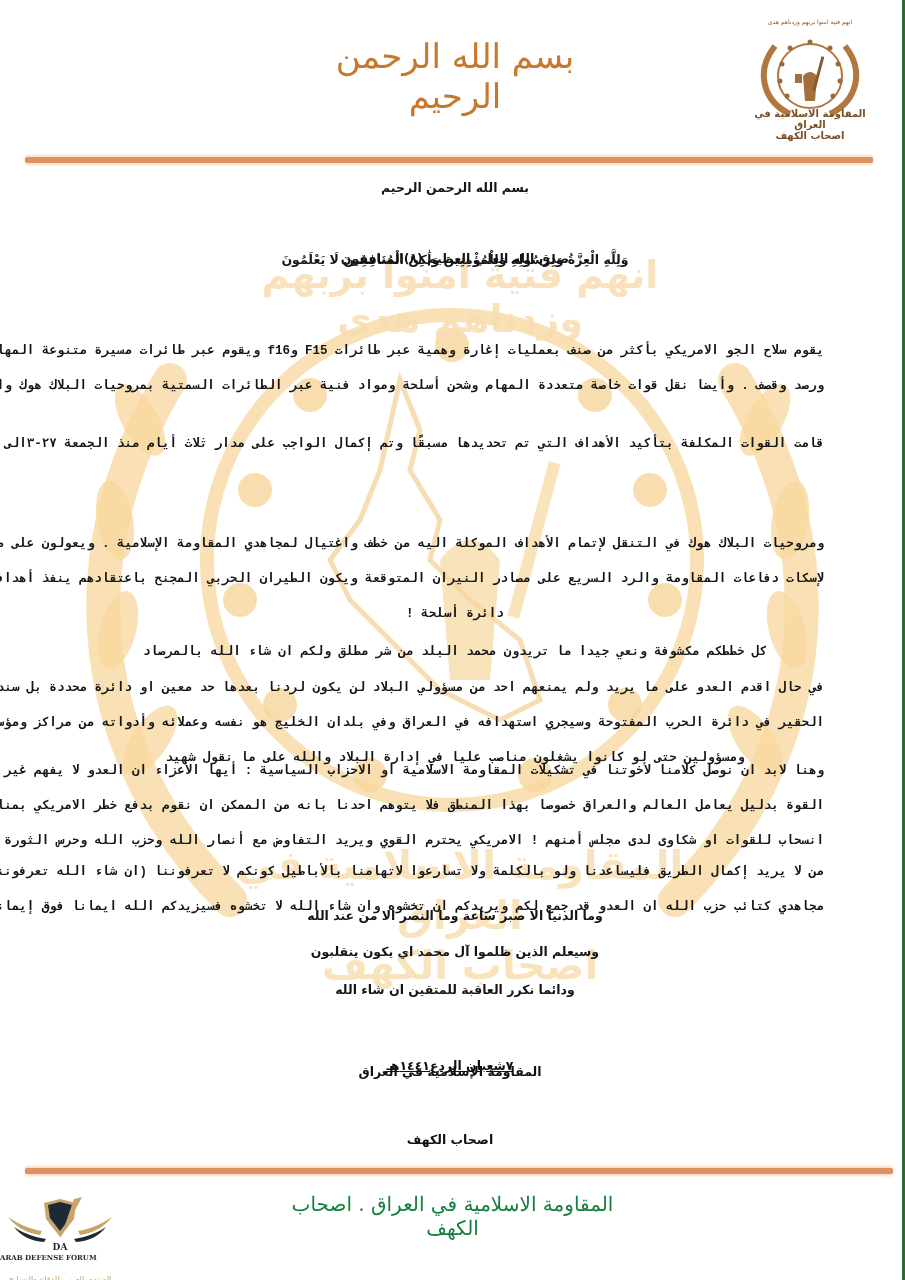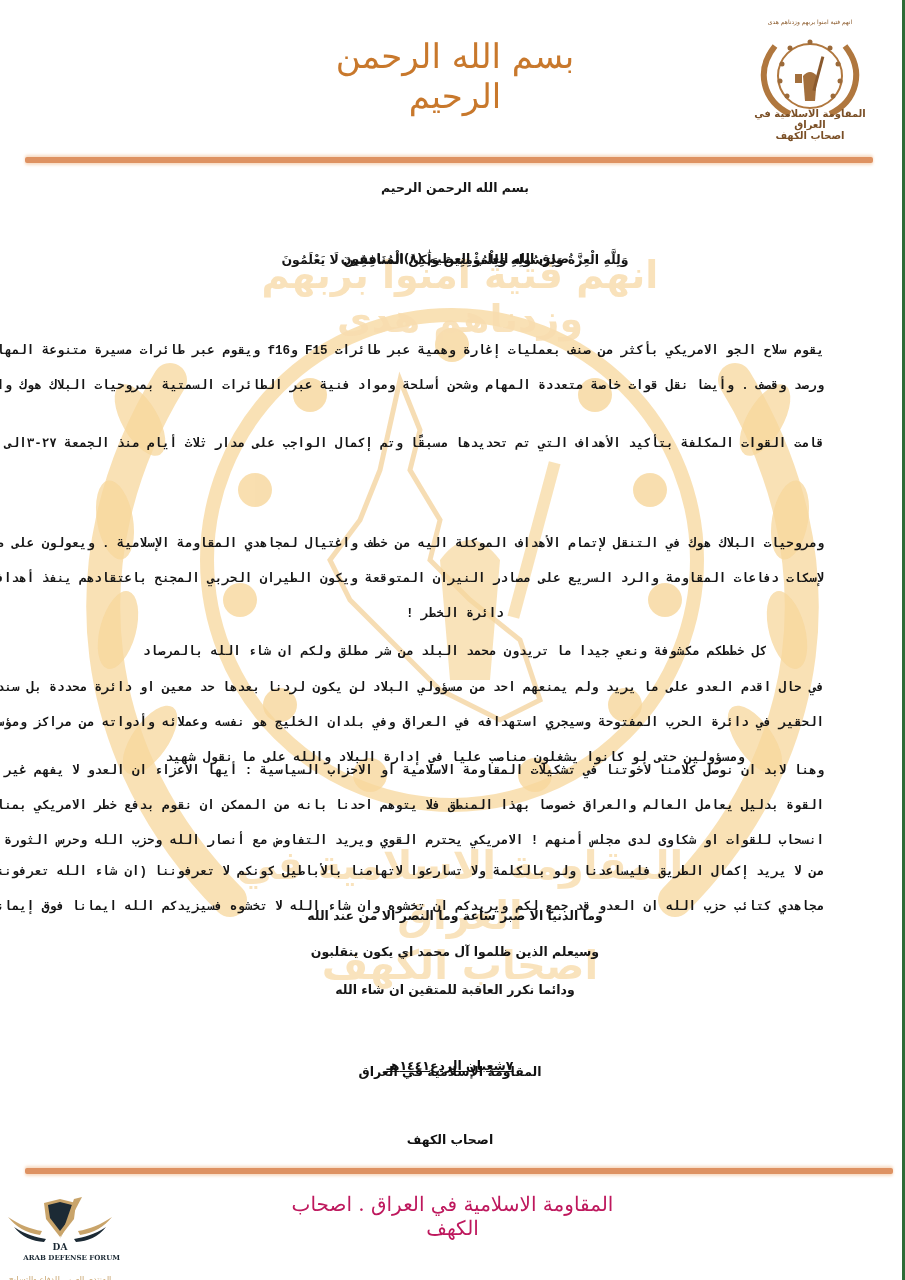--- a/index.html
+++ b/index.html
@@ -43,28 +43,28 @@
   .c-line { position: absolute; left: 0; width: 770px; white-space: nowrap; }
   .para { position: absolute; left: 0; width: 770px; }
   .para p { margin: 16px; white-space: nowrap; font-family: Liberation Mono, monospace; }
   .l-right { text-align: right; }
 
   .sig { position: absolute; left: 300px; width: 300px; text-align: center; direction: rtl; font-weight: bold; font-size: 12.5px; }
 
   
   .footer-org {
     position: absolute; left: 280px; top: 1192px; width: 345px; text-align: center; direction: rtl;
-    font-family: "DejaVu Serif", serif; font-size: 20px; color: #be185d;
+    font-family: "DejaVu Serif", serif; font-size: 20px; color: #15803d;
   }
   .footer-url {
     position: absolute; left: 300px; top: 1230px; width: 305px; text-align: center;
     font-family: "DejaVu Sans", sans-serif; font-weight: bold; font-size: 17px; color: #c0782a;
   }
   .adf-logo { position: absolute; left: 0; top: 1195px; width: 120px; height: 85px; }
-  .adf-en { position: absolute; left: 0; top: 58px; width: 120px; text-align: right; font-family: "DejaVu Serif", serif; font-size: 7px; font-weight: bold; color: #1c2a35; }
+  .adf-en { position: absolute; left: 0; top: 58px; width: 120px; text-align: left; font-family: "DejaVu Serif", serif; font-size: 7px; font-weight: bold; color: #1c2a35; }
   .adf-ar { position: absolute; left: 0; top: 80px; width: 120px; text-align: center; direction: rtl; font-size: 8px; color: #c7a26a; }
 </style>
 </head>
 <body>
 
 <div class="page">
 
   <svg class="watermark" viewBox="0 0 905 1280">
     <g fill="none" stroke="#f7d79c" stroke-width="34" opacity="0.75" stroke-linecap="round">
       <path d="M170 380 C 60 560, 90 760, 230 900"></path>
@@ -151,21 +151,21 @@
   <div class="content" style="top:419px;">
     <div class="para">
       <p>قامت القوات المكلفة بتأكيد الأهداف التي تم تحديدها مسبقًا وتم إكمال الواجب على مدار ثلاث أيام منذ الجمعة ٢٧-٣الى ٢٩-٣ أوكل الواجب لقوة</p>
     </div>
   </div>
 
   <div class="content" style="top:519px;">
     <div class="para">
       <p>ومروحيات البلاك هوك في التنقل لإتمام الأهداف الموكلة اليه من خطف واغتيال لمجاهدي المقاومة الإسلامية . ويعولون على مروحيات الاباتشي</p>
       <p>لإسكات دفاعات المقاومة والرد السريع على مصادر النيران المتوقعة ويكون الطيران الحربي المجنح باعتقادهم ينفذ أهدافه بسهولة ويكون خارج</p>
-      <p>دائرة الخطر !</p>
+      <p>دائرة أسلحة !</p>
     </div>
   </div>
 
   <div class="content" style="top:627px;">
     <div class="para">
       <p>كل خططكم مكشوفة ونعي جيدا ما تريدون محمد البلد من شر مطلق ولكم ان شاء الله بالمرصاد</p>
     </div>
   </div>
 
   <div class="content" style="top:663px;">

